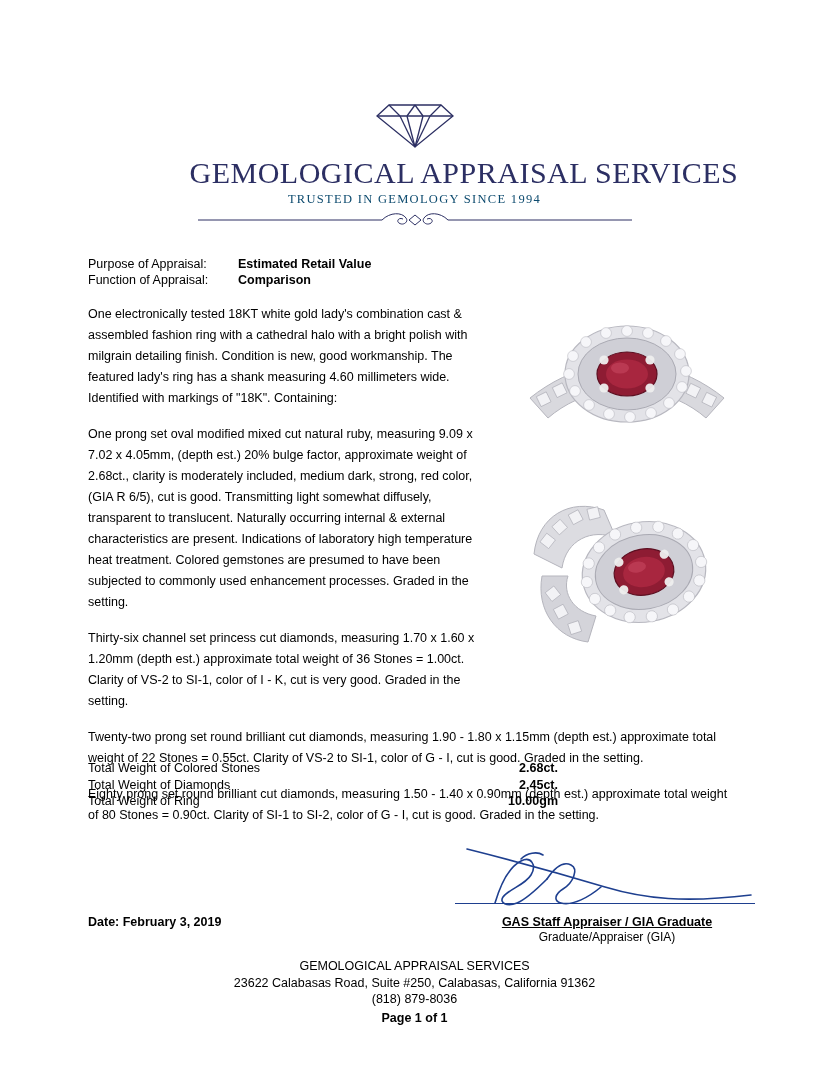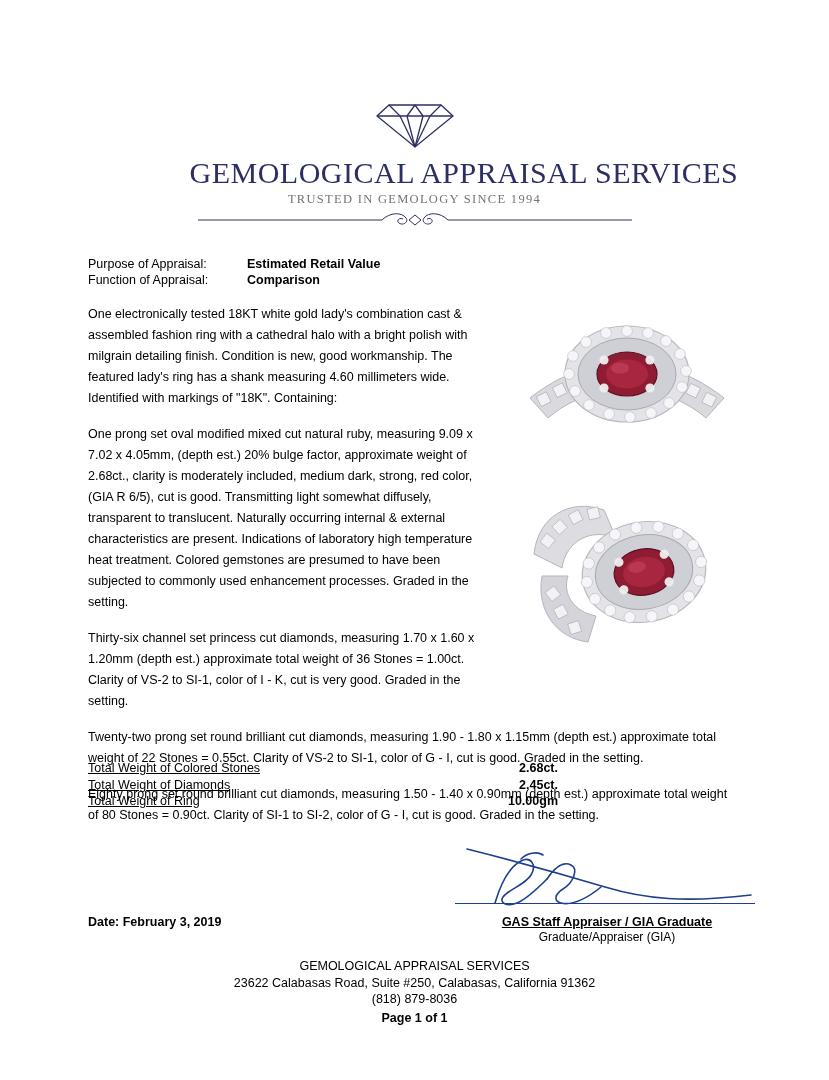--- a/index.html
+++ b/index.html
@@ -42,41 +42,40 @@
     font-size: 30px;
     letter-spacing: 0.5px;
     color: #2c2f63;
     white-space: nowrap;
     line-height: 1.05;
   }
   .brand-tag {
     font-family: "Liberation Serif", serif;
     font-size: 12.5px;
     letter-spacing: 1.3px;
-    color: #737373;
+    color: #0c4a6e;
     margin-top: 3px;
   }
   .flourish {
     margin-top: 2px;
   }
   
   .content {
     position: absolute;
     left: 88px;
     top: 256px;
     width: 654px;
   }
   .purpose-block {
     font-size: 12.5px;
     line-height: 16px;
     margin-bottom: 16px;
   }
   .purpose-row {
     display: flex;
-    gap: 9px;
   }
   .purpose-label {
     width: 150px;
     flex: 0 0 150px;
   }
   .purpose-value {
     font-weight: bold;
   }
   .para {
     font-size: 12.5px;
@@ -91,21 +90,21 @@
     position: absolute;
     left: 88px;
     top: 760px;
     width: 470px;
     font-size: 12.5px;
     line-height: 16.5px;
   }
   .totals-row {
     display: flex;
   }
-  .totals-label { flex: 1 1 auto; text-decoration: underline; }
+  .totals-label { flex: 1 1 auto; }
   .totals-value {
     font-weight: bold;
     width: 90px;
     text-align: right;
   }
   
   .photo {
     position: absolute;
     border: 0;
   }

